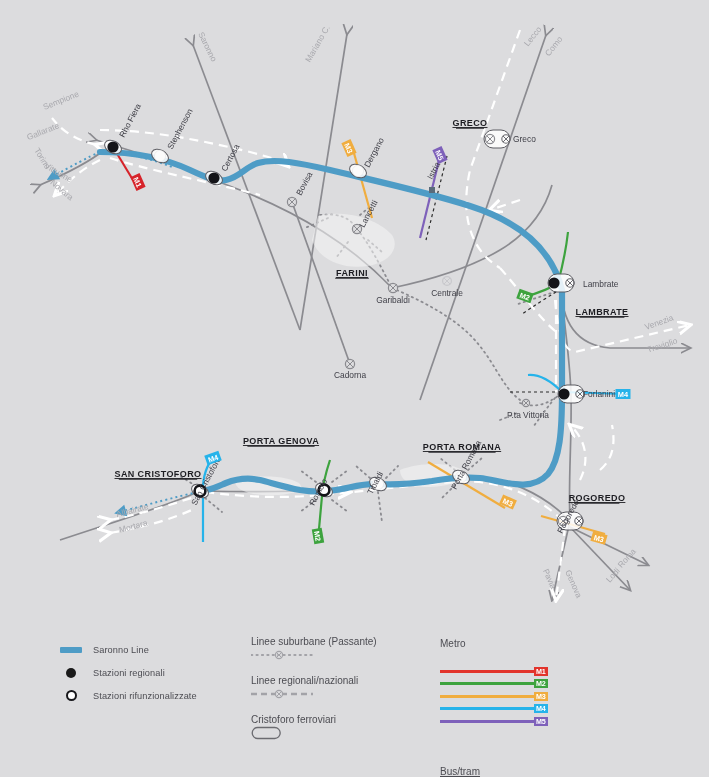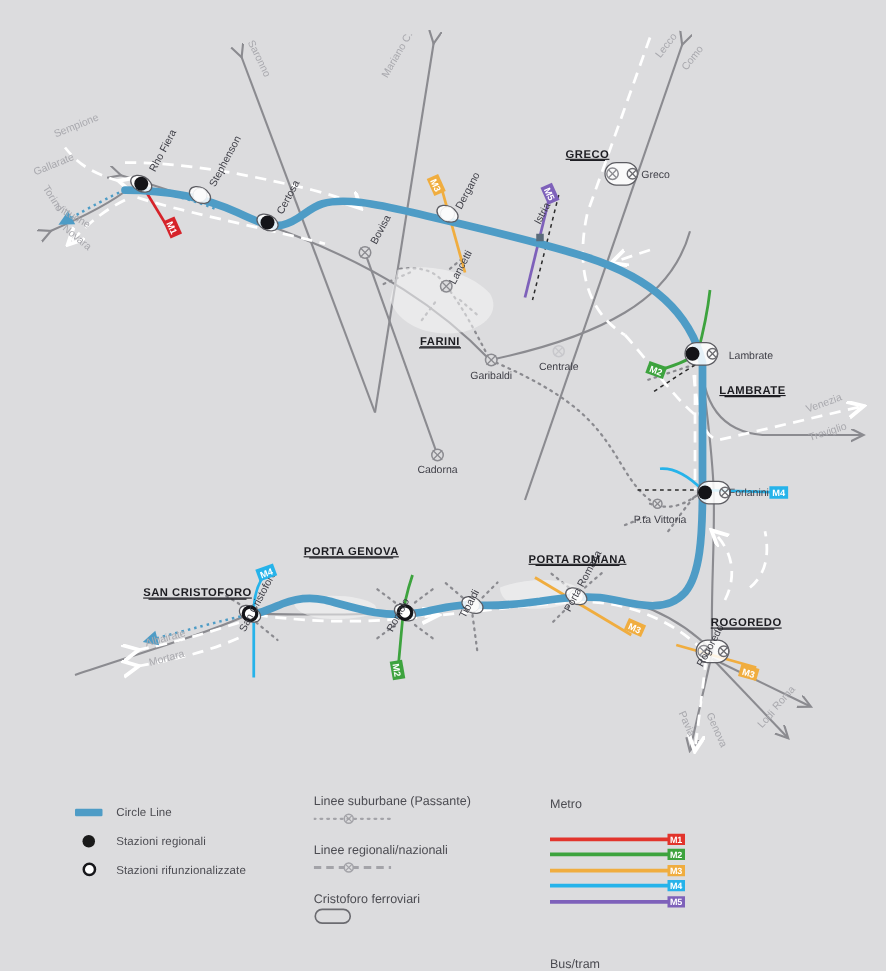--- a/index.html
+++ b/index.html
@@ -379,21 +379,21 @@
       </g>
   </svg>
 
   <div id="legend">
 
     <div class="lg-col" id="legend-stations" style="left:58px;top:10px;">
       <div class="lg-row">
         <span class="lg-swatch">
             <i class="sw-circleline"></i>
           </span>
-        <span class="lg-label">Circle Line</span>
+        <span class="lg-label">Saronno Line</span>
       </div>
       <div class="lg-row">
         <span class="lg-swatch">
             <i class="sw-dot-black"></i>
           </span>
         <span class="lg-label">Stazioni regionali</span>
       </div>
       <div class="lg-row">
         <span class="lg-swatch">
             <i class="sw-dot-ring"></i>
@@ -452,17 +452,17 @@
           </div>
           <div class="metro-row">
             <div class="metro-bar" style="background: rgb(38, 179, 234);"></div>
             <span class="metro-tag" style="background: rgb(38, 179, 234);">M4</span>
           </div>
           <div class="metro-row">
             <div class="metro-bar" style="background: rgb(126, 97, 186);"></div>
             <span class="metro-tag" style="background: rgb(126, 97, 186);">M5</span>
           </div>
         </div>
-      <div class="lg-title" style="margin-top:38px;margin-bottom:4px;">Bus/tram</div>
+      <div class="lg-title" style="margin-top:38px;margin-bottom:4px;text-decoration:underline;">Bus/tram</div>
       <div class="bus-dots"></div>
     </div>
   </div>
 </div>
 
 </body></html>

